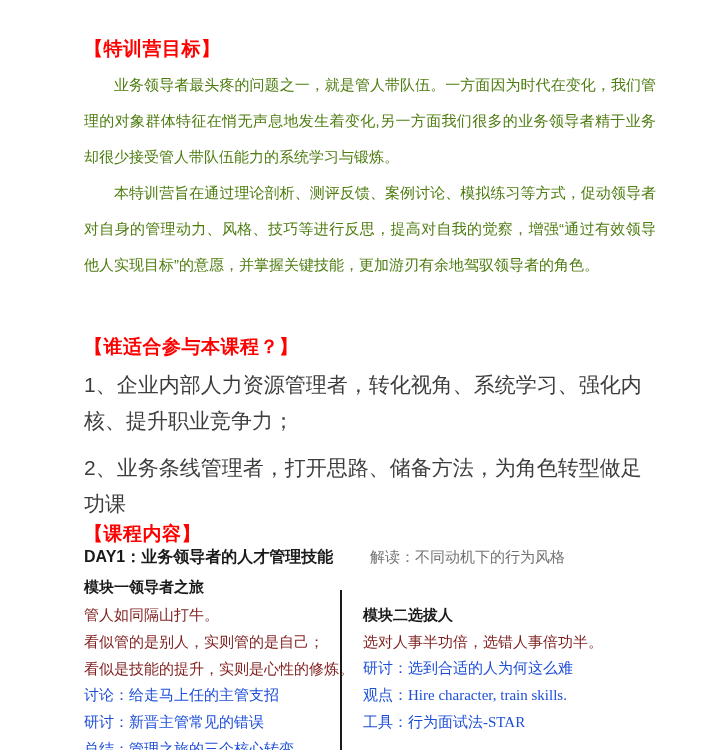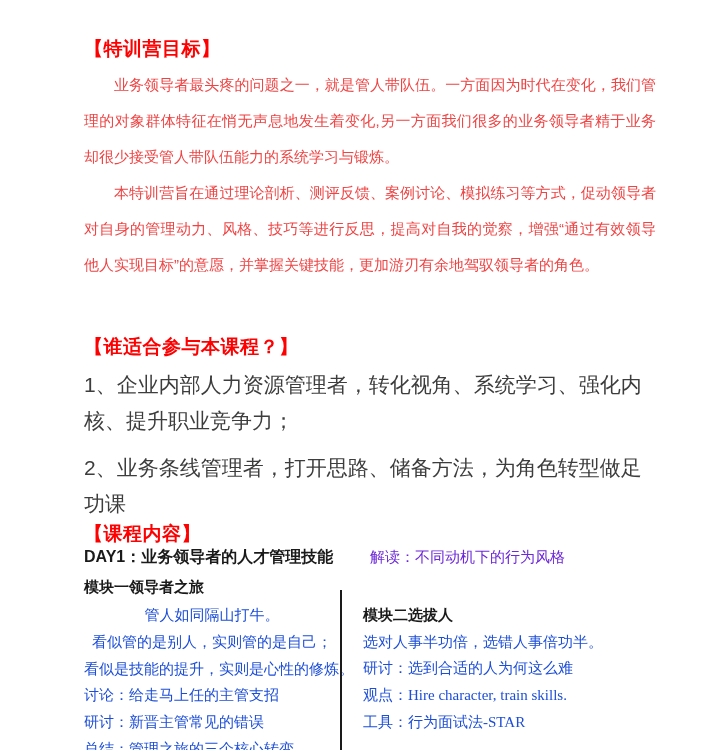--- a/index.html
+++ b/index.html
@@ -12,35 +12,35 @@
   }
   .content{position:absolute;left:84px;top:0;width:572px;}
   .red-h{
     color:#ff0000;font-weight:bold;font-size:19px;line-height:24px;
     margin:0;letter-spacing:.5px;
   }
   .h-goal{margin-top:37px;}
   .h-aud{margin-top:52px;}
   .h-course{}
   .para{
-    color:#ef4444;font-size:15px;line-height:36px;margin:0;
+    color:#4d7c0f;font-size:15px;line-height:36px;margin:0;
     text-align:justify;text-indent:2em;
   }
   .para-first{margin-top:6px;}
   .item{color:#3d3d3d;font-size:21px;line-height:36px;margin:8px 0 0;}
   .item-2{margin-top:11px;}
   .day-row{display:flex;}
   .day-title{width:286px;font-size:16px;font-weight:bold;color:#1a1a1a;line-height:22px;}
-  .day-note{font-size:15px;color:#6d28d9;line-height:22px;}
+  .day-note{font-size:15px;color:#737373;line-height:22px;}
   .module1-title{font-size:15px;font-weight:bold;color:#1a1a1a;line-height:22px;margin-top:8px;}
   .columns{position:relative;display:flex;margin-top:3px;align-items:flex-start;}
   .col-left{width:256px;}
   .col-right{margin-left:23px;}
   .line{font-size:15px;line-height:27px;white-space:nowrap;}
-  .orange{color:#1d4ed8;text-align:center;}
+  .orange{color:#7f1d1d;}
   .dark{color:#1d4ed8;font-family:Liberation Serif, serif;}
   .col-title{font-weight:bold;color:#1a1a1a;}
   .divider{position:absolute;left:256px;top:-11px;width:2px;height:193px;background:#1a1a1a;}
 </style>
 </head>
 <body>
 
 <div class="page">
   <div class="content">
 

